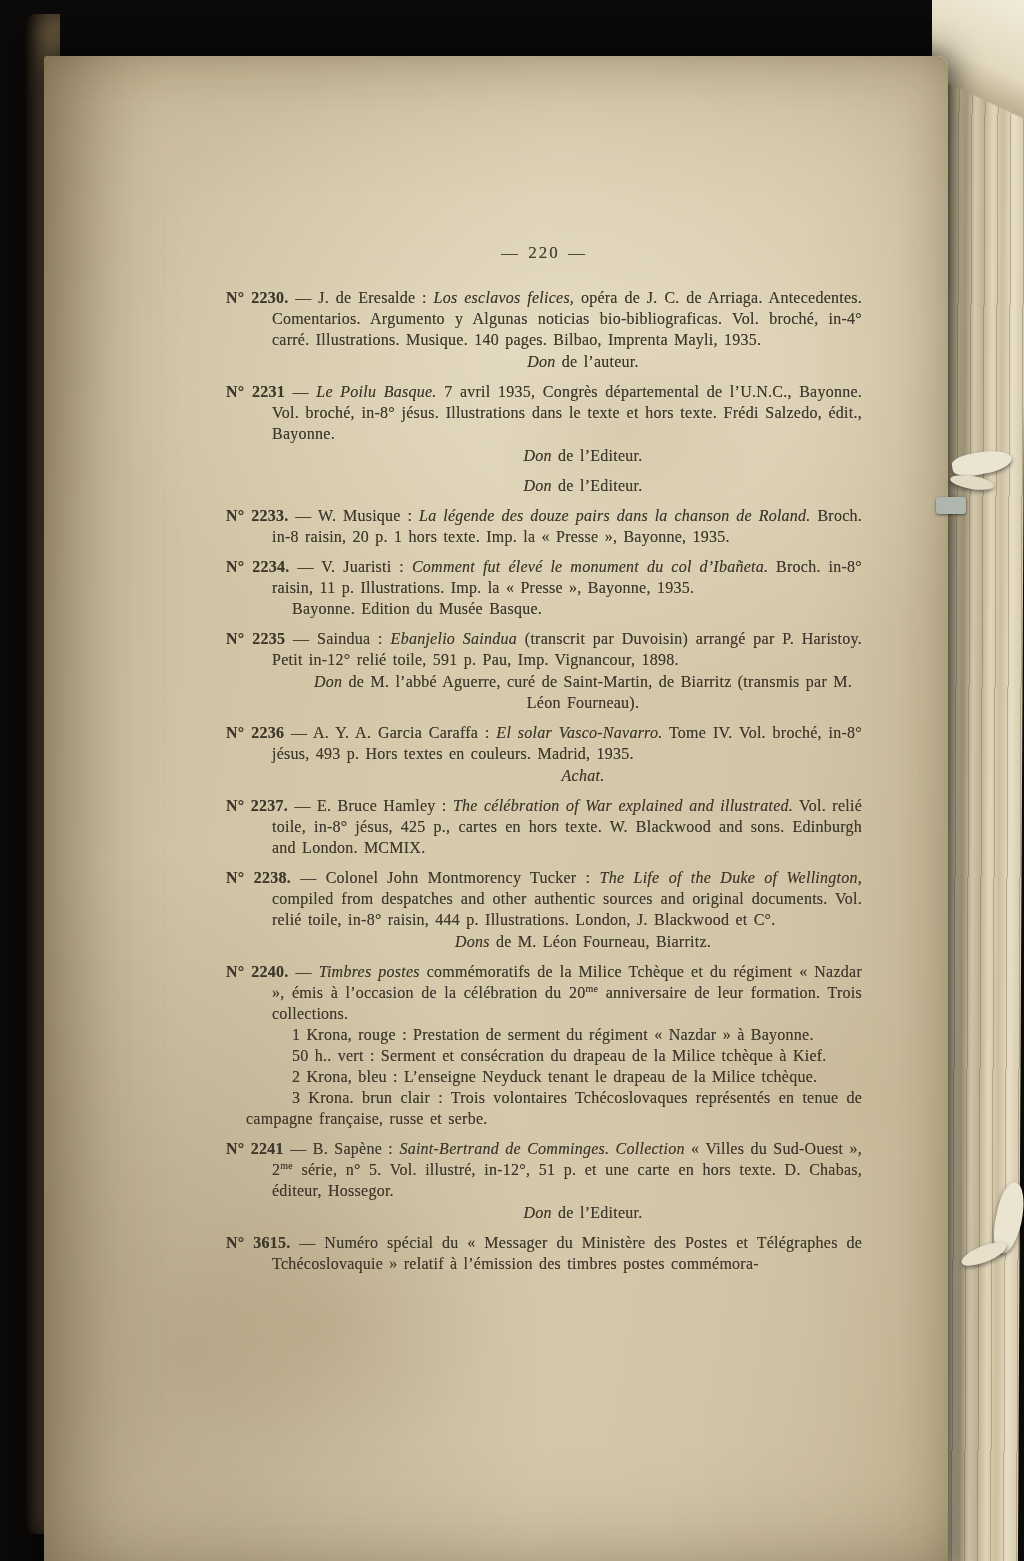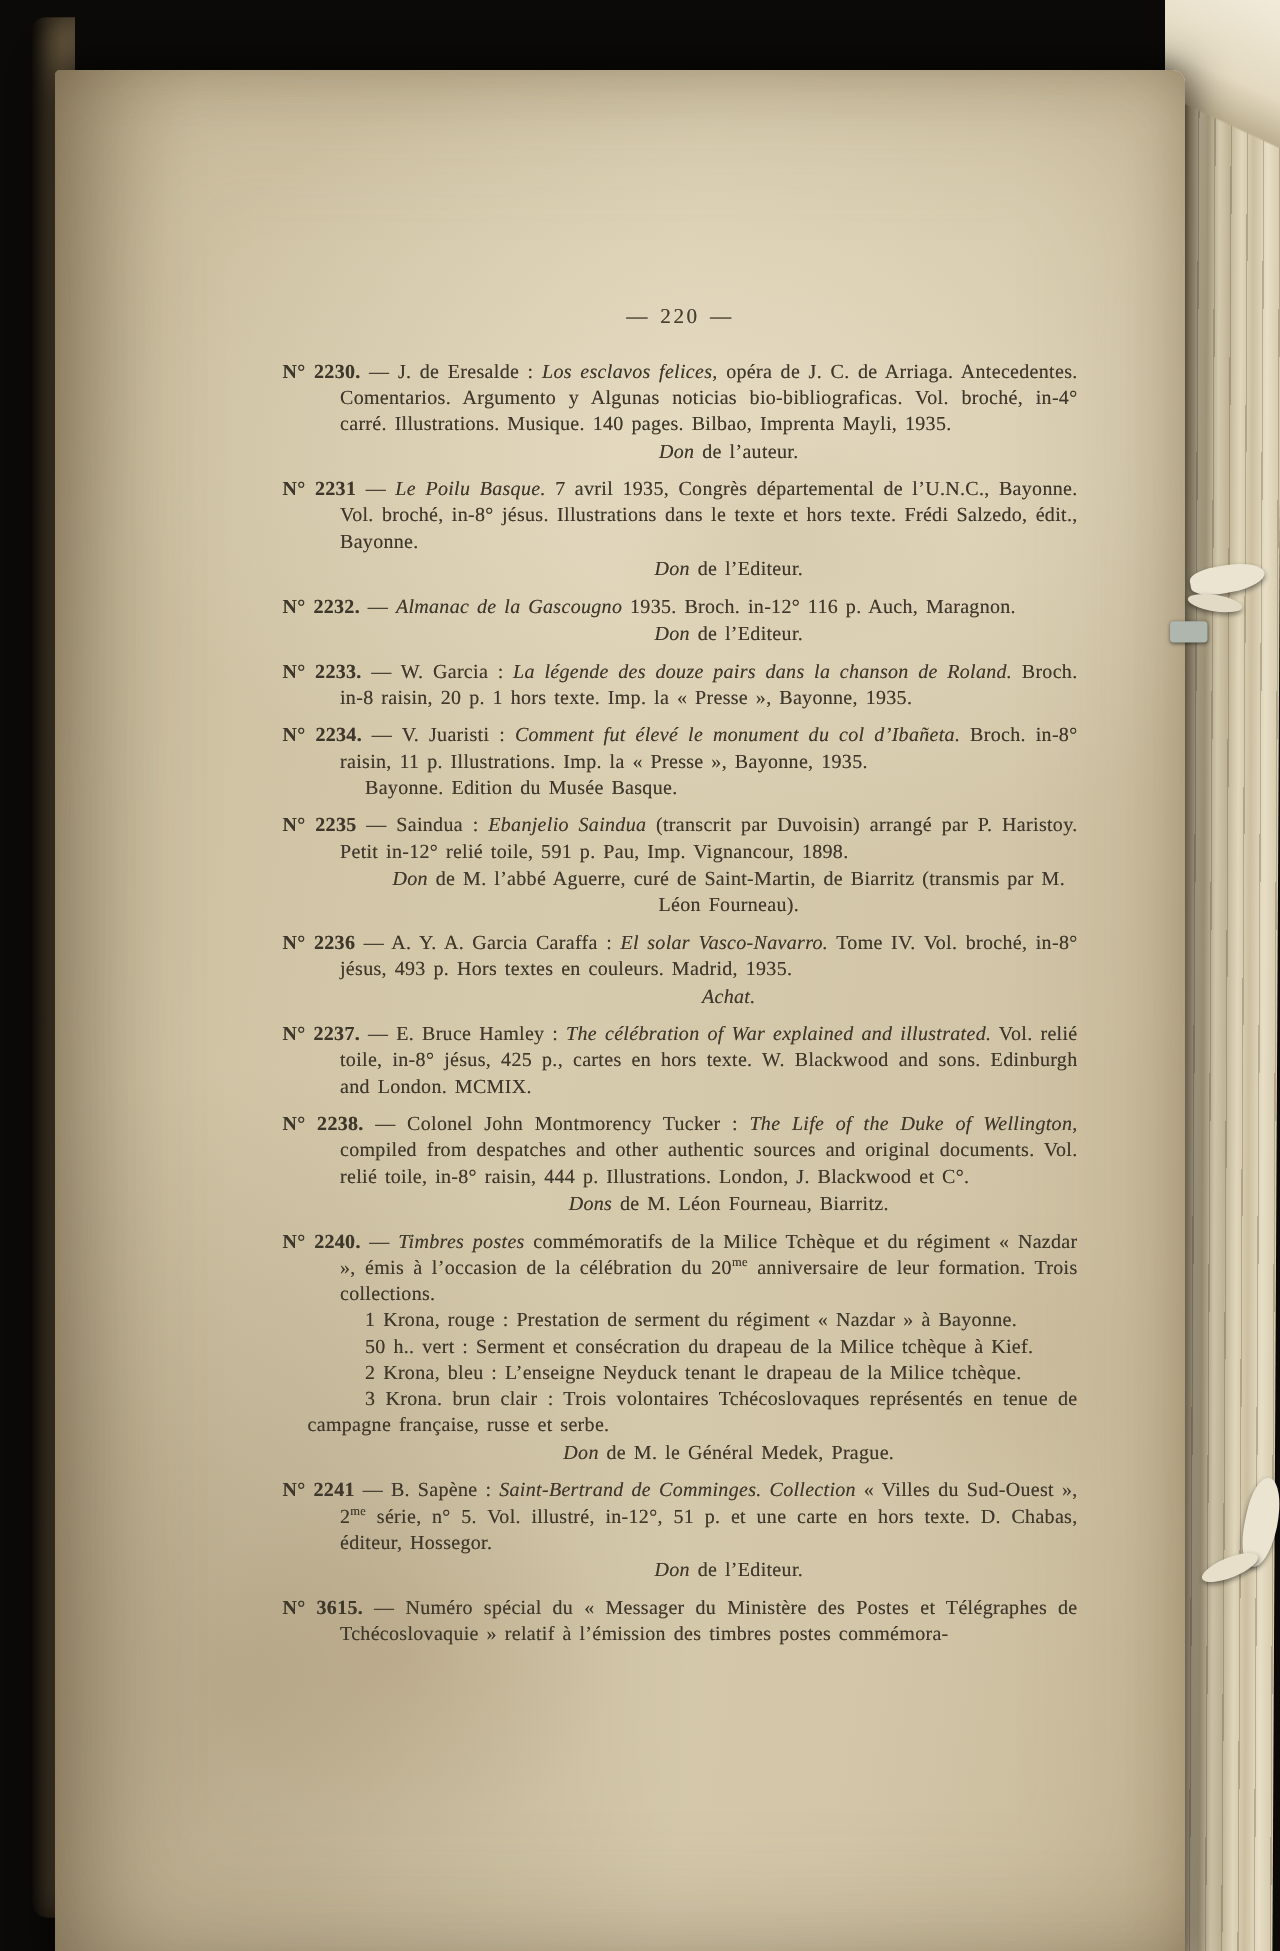--- a/index.html
+++ b/index.html
@@ -104,25 +104,24 @@
       <div id="entries">
           <div class="entry">
             <p class="para body"><span class="num">N° 2230.</span> <span>— J. de Eresalde : </span><i>Los esclavos felices,</i><span> opéra de J. C. de Arriaga. Antecedentes. Comentarios. Argumento y Algunas noticias bio-bibliograficas. Vol. broché, in-4° carré. Illustrations. Musique. 140 pages. Bilbao, Imprenta Mayli, 1935.</span></p>
             <p class="para note"><i>Don</i><span> de l’auteur.</span></p>
           </div>
           <div class="entry">
             <p class="para body"><span class="num">N° 2231</span> <span>— </span><i>Le Poilu Basque.</i><span> 7 avril 1935, Congrès départemental de l’U.N.C., Bayonne. Vol. broché, in-8° jésus. Illustrations dans le texte et hors texte. Frédi Salzedo, édit., Bayonne.</span></p>
             <p class="para note"><i>Don</i><span> de l’Editeur.</span></p>
           </div>
           <div class="entry">
-            <p class="para body"><span class="num">N° 2232.</span> <span>— </span><i>Almanac de la Gascougno</i><span> 1935. Broch. in-12° 116 p. Auch, Maragnon.</span></p>
             <p class="para note"><i>Don</i><span> de l’Editeur.</span></p>
           </div>
           <div class="entry">
-            <p class="para body"><span class="num">N° 2233.</span> <span>— W. Garcia : </span><i>La légende des douze pairs dans la chanson de Roland.</i><span> Broch. in-8 raisin, 20 p. 1 hors texte. Imp. la « Presse », Bayonne, 1935.</span></p>
+            <p class="para body"><span class="num">N° 2233.</span> <span>— W. Musique : </span><i>La légende des douze pairs dans la chanson de Roland.</i><span> Broch. in-8 raisin, 20 p. 1 hors texte. Imp. la « Presse », Bayonne, 1935.</span></p>
           </div>
           <div class="entry">
             <p class="para body"><span class="num">N° 2234.</span> <span>— V. Juaristi : </span><i>Comment fut élevé le monument du col d’Ibañeta.</i><span> Broch. in-8° raisin, 11 p. Illustrations. Imp. la « Presse », Bayonne, 1935.</span></p>
             <p class="para item"><span>Bayonne. Edition du Musée Basque.</span></p>
           </div>
           <div class="entry">
             <p class="para body"><span class="num">N° 2235</span> <span>— Saindua : </span><i>Ebanjelio Saindua</i><span> (transcrit par Duvoisin) arrangé par P. Haristoy. Petit in-12° relié toile, 591 p. Pau, Imp. Vignancour, 1898.</span></p>
             <p class="para note"><i>Don</i><span> de M. l’abbé Aguerre, curé de Saint-Martin, de Biarritz (transmis par M. Léon Fourneau).</span></p>
           </div>
           <div class="entry">
@@ -135,21 +134,20 @@
           <div class="entry">
             <p class="para body"><span class="num">N° 2238.</span> <span>— Colonel John Montmorency Tucker : </span><i>The Life of the Duke of Wellington,</i><span> compiled from despatches and other authentic sources and original documents. Vol. relié toile, in-8° raisin, 444 p. Illustrations. London, J. Blackwood et C°.</span></p>
             <p class="para note"><i>Dons</i><span> de M. Léon Fourneau, Biarritz.</span></p>
           </div>
           <div class="entry">
             <p class="para body"><span class="num">N° 2240.</span> <span>— </span><i>Timbres postes</i><span> commémoratifs de la Milice Tchèque et du régiment « Nazdar », émis à l’occasion de la célébration du 20</span><sup>me</sup><span> anniversaire de leur formation. Trois collections.</span></p>
             <p class="para item"><span>1 Krona, rouge : Prestation de serment du régiment « Nazdar » à Bayonne.</span></p>
             <p class="para item"><span>50 h.. vert : Serment et consécration du drapeau de la Milice tchèque à Kief.</span></p>
             <p class="para item"><span>2 Krona, bleu : L’enseigne Neyduck tenant le drapeau de la Milice tchèque.</span></p>
             <p class="para item"><span>3 Krona. brun clair : Trois volontaires Tchécoslovaques représentés en tenue de campagne française, russe et serbe.</span></p>
-            <p class="para note"><i>Don</i><span> de M. le Général Medek, Prague.</span></p>
           </div>
           <div class="entry">
             <p class="para body"><span class="num">N° 2241</span> <span>— B. Sapène : </span><i>Saint-Bertrand de Comminges. Collection</i><span> « Villes du Sud-Ouest », 2</span><sup>me</sup><span> série, n° 5. Vol. illustré, in-12°, 51 p. et une carte en hors texte. D. Chabas, éditeur, Hossegor.</span></p>
             <p class="para note"><i>Don</i><span> de l’Editeur.</span></p>
           </div>
           <div class="entry">
             <p class="para body"><span class="num">N° 3615.</span> <span>— Numéro spécial du « Messager du Ministère des Postes et Télégraphes de Tchécoslovaquie » relatif à l’émission des timbres postes commémora-</span></p>
           </div>
         </div>
     </div>

